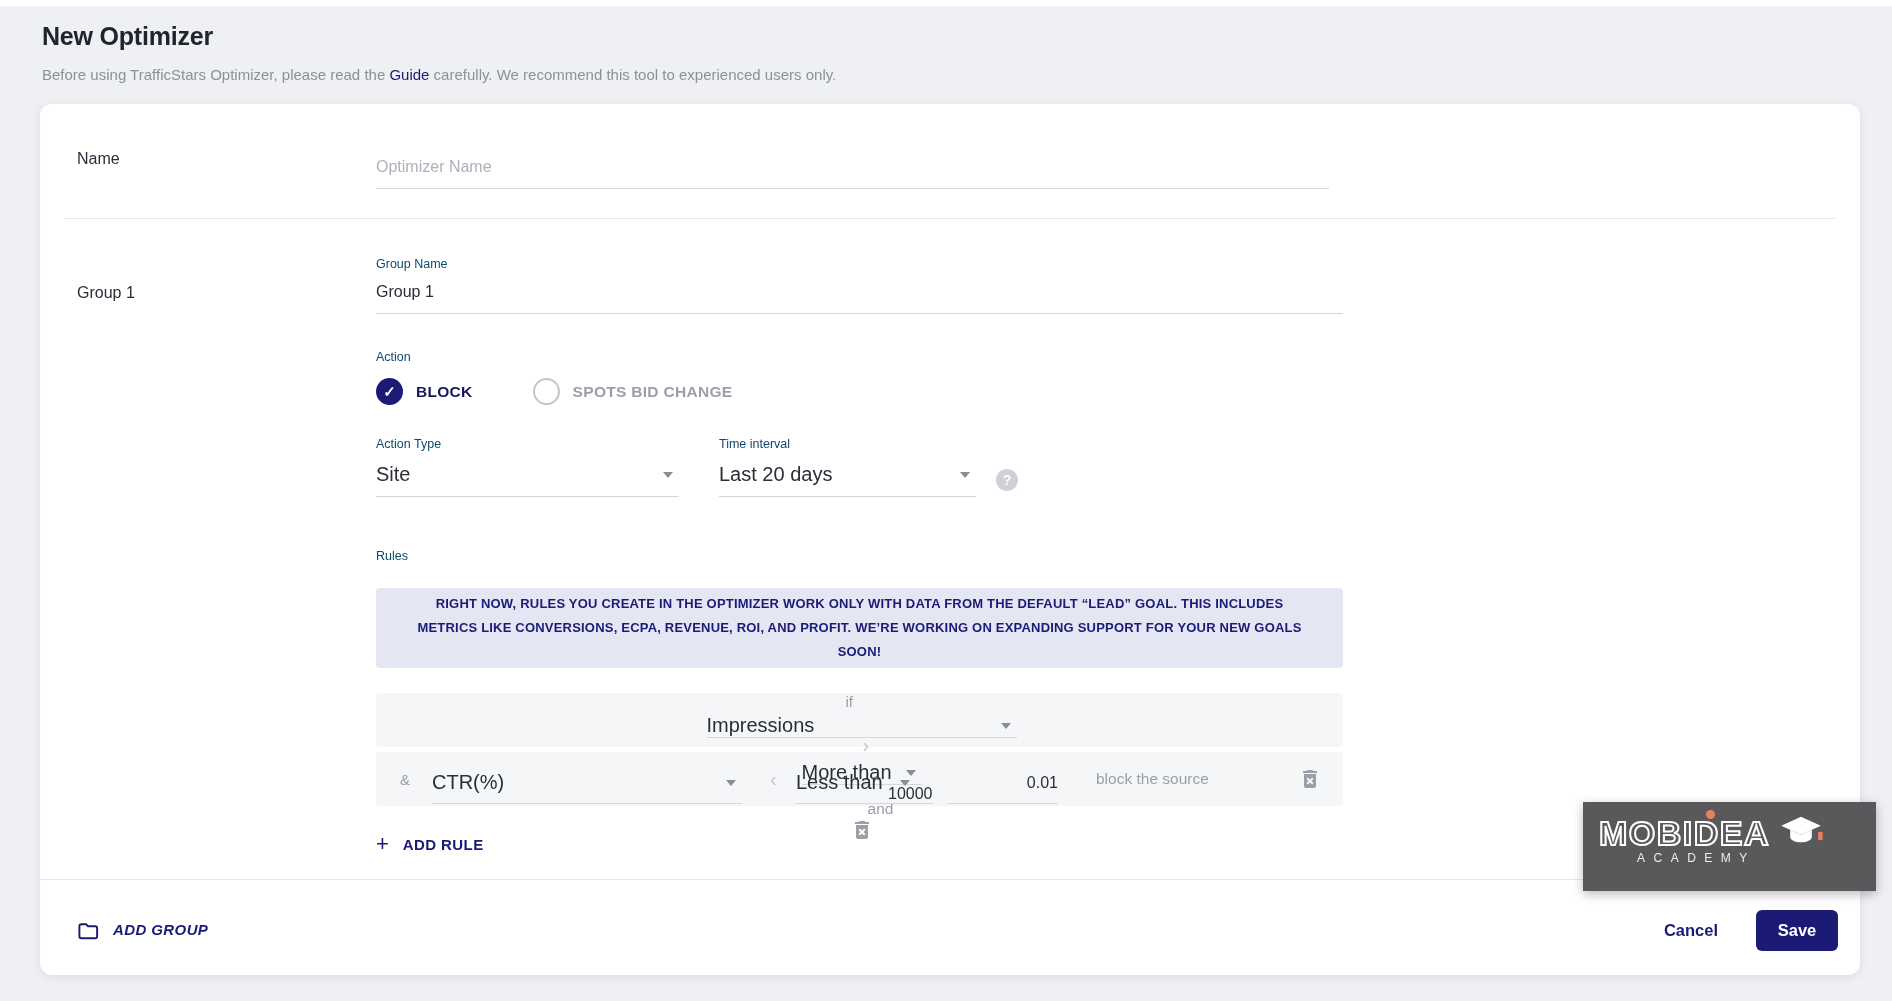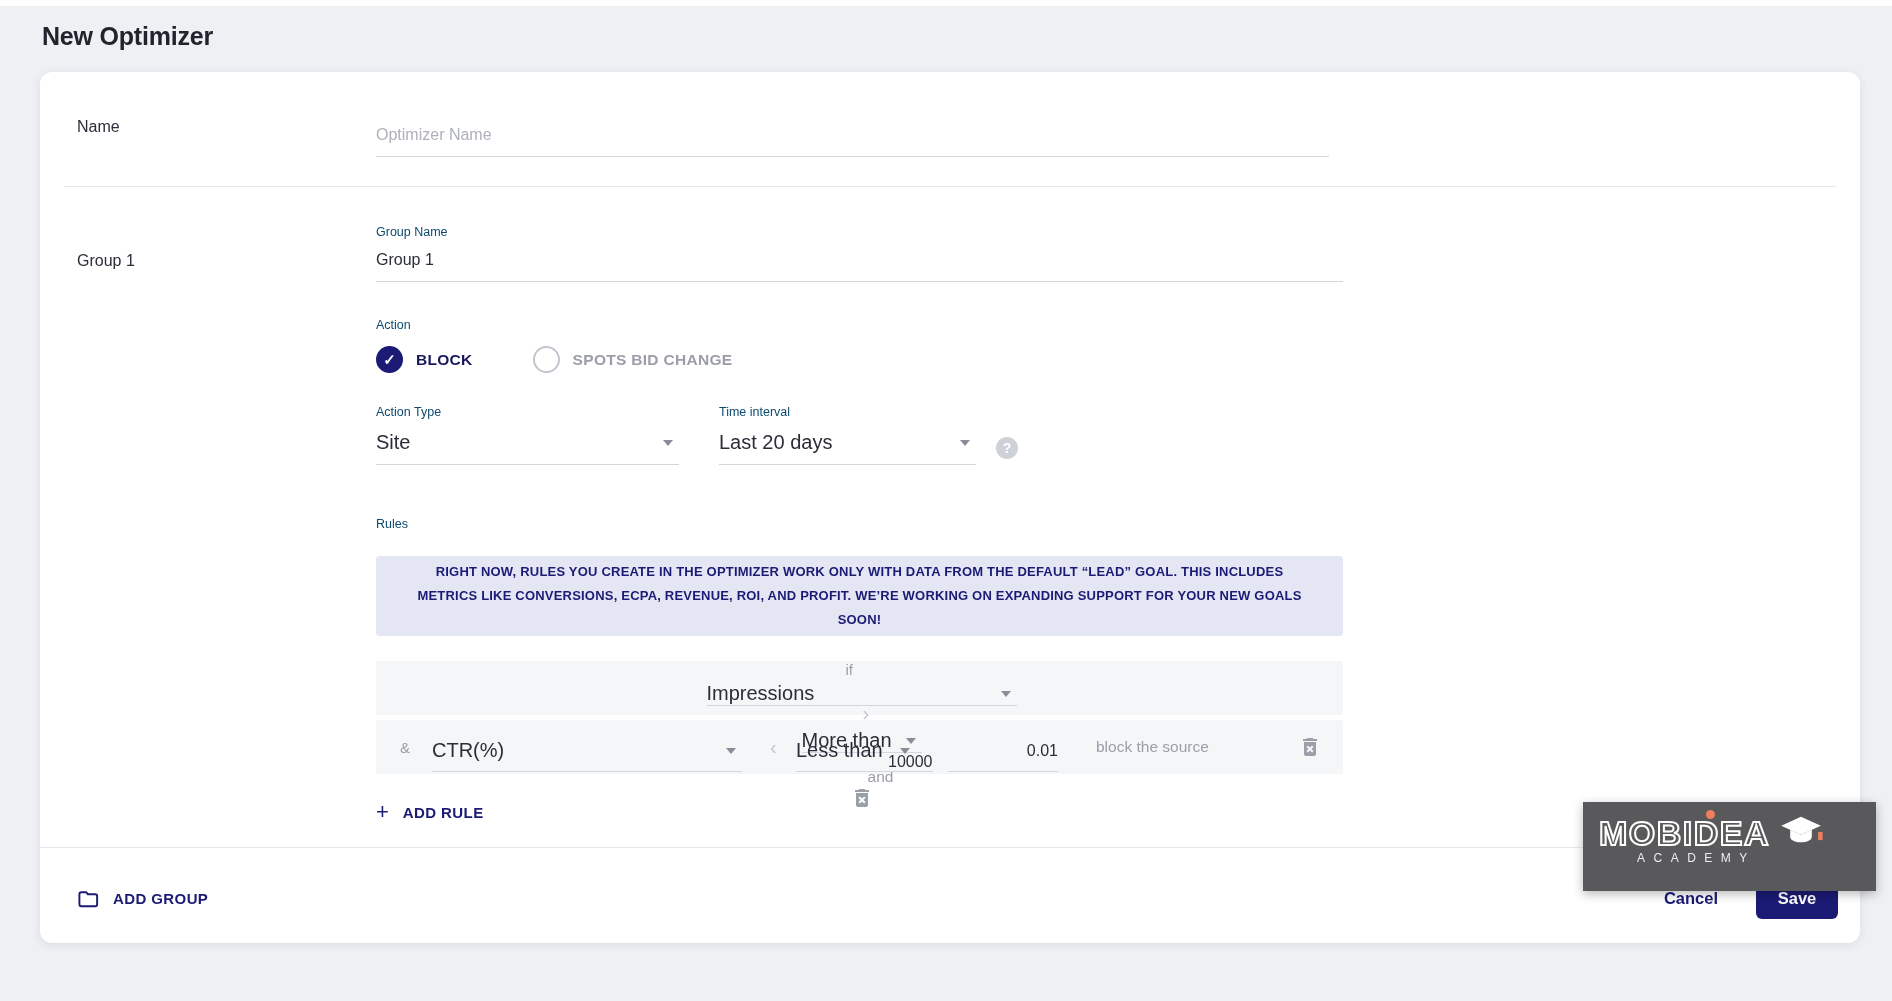--- a/index.html
+++ b/index.html
@@ -138,21 +138,21 @@
   }
   .rule-suffix { margin-left:38px; font-size:15.5px; color:#9b9ea9; flex:1; }
   .trash-btn { width:26px; height:26px; cursor:pointer; display:flex; align-items:center; justify-content:center; }
 
   .add-rule { margin-top:28px; display:flex; align-items:center; cursor:pointer; width:max-content; }
   .add-rule .plus { color:#1b1b75; font-size:22px; font-weight:400; line-height:20px; }
   .add-rule .lbl { margin-left:14px; color:#1b1b75; font-size:15px; font-weight:700; letter-spacing:0.4px; }
 
   
   .card-footer { height:101px; display:flex; align-items:center; padding:0 22px 0 37px; }
-  .add-group { display:flex; align-items:center; cursor:pointer; }
+  .add-group { display:flex; align-items:flex-start; cursor:pointer;font-style:italic; }
   .add-group .lbl { margin-left:13px; color:#1b1b75; font-size:15px; font-weight:700; letter-spacing:0.4px; }
   .footer-spacer { flex:1; }
   .cancel-btn {
     background:none; border:none; cursor:pointer;
     color:#1b1b75; font-size:16.5px; font-weight:700;
     font-family:"Liberation Sans", sans-serif;
     margin-right:34px; padding:8px 4px;
   }
   .save-btn {
     background:#1b1b75; border:none; cursor:pointer;
@@ -189,20 +189,21 @@
     color:#ededed; font-size:12px; letter-spacing:8.5px; font-weight:400;
   }
 </style>
 </head>
 <body>
 
 <div class="top-strip"></div>
 
 <div class="page-header">
   <div class="page-title">New Optimizer</div>
+  <div class="page-subtitle"><span>Before using TrafficStars Optimizer, please read the </span><span class="guide-link">Guide</span><span> carefully. We recommend this tool to experienced users only.</span></div>
 </div>
 
 <div class="card">
 
   <div class="form-row name-row">
     <div class="col-label">Name</div>
     <div class="col-main">
       <input class="text-input" type="text" placeholder="Optimizer Name" style="">
     </div>
   </div>

